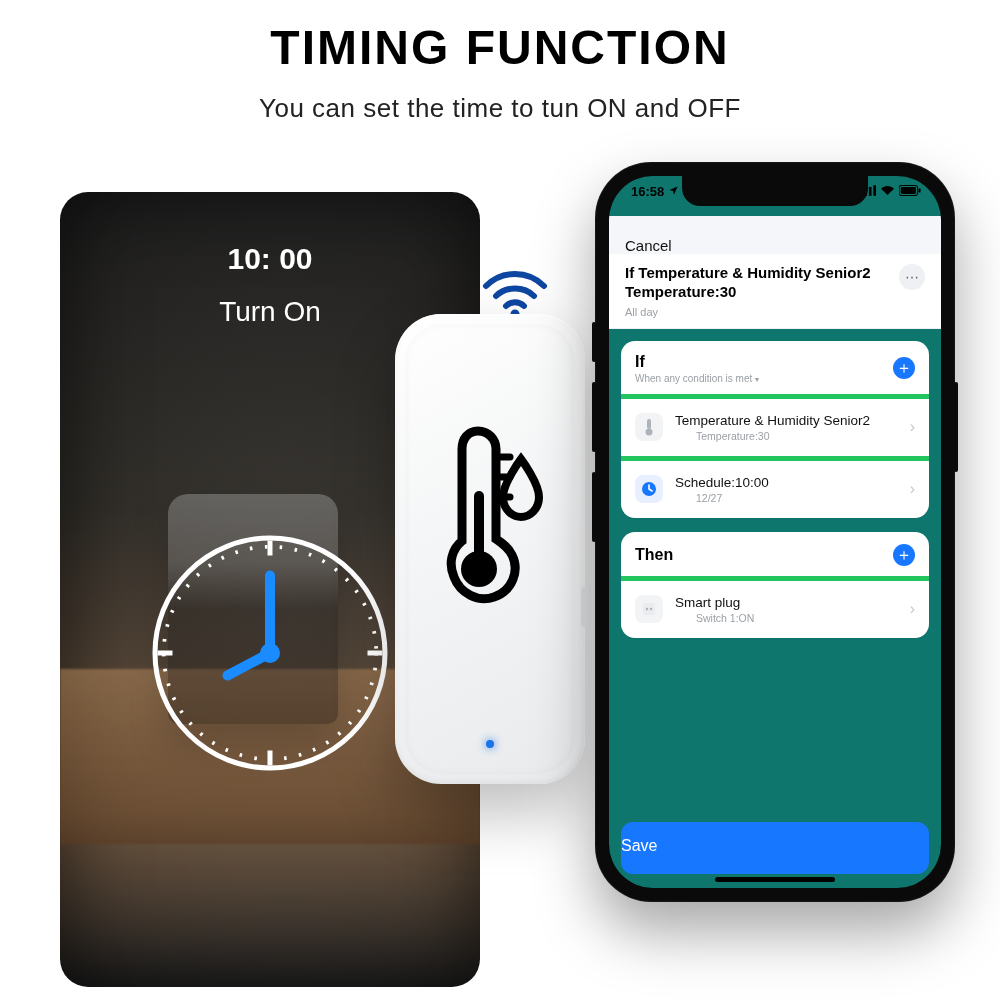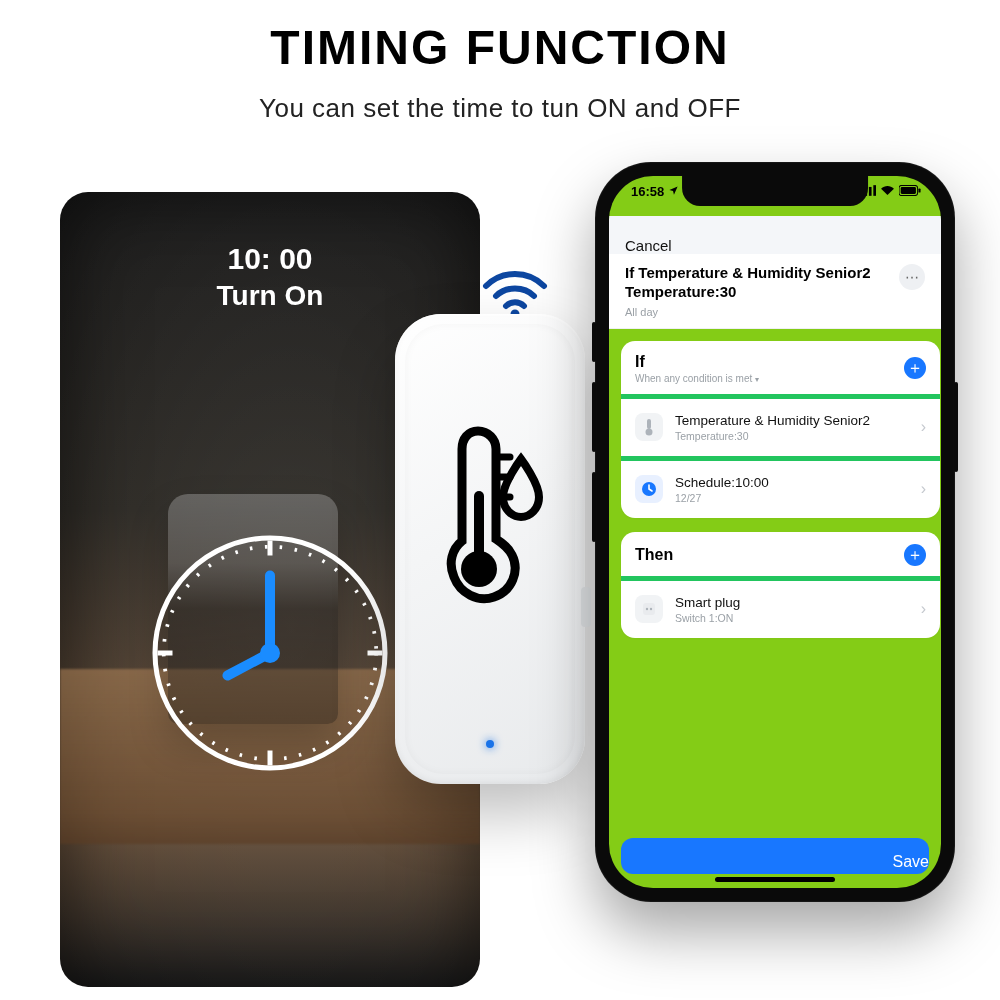--- a/index.html
+++ b/index.html
@@ -65,21 +65,21 @@
     opacity: .35;
     box-shadow: 0 20px 40px rgba(0,0,0,.6);
   }
   .tile-text {
     position:absolute;
     top: 50px; left:0; right:0;
     text-align:center;
     color:#fff;
   }
   .tile-time { font-size: 30px; font-weight: 700; }
-  .tile-action { font-size: 28px; font-weight: 700; margin-top:4px; }
+  .tile-action { font-size: 28px; font-weight: 400; margin-top:20px; }
 
   
   .clock {
     position:absolute;
     left: 50%; top: 58%;
     width: 250px; height: 250px;
     transform: translate(-50%,-50%);
   }
   .clock svg { width:100%; height:100%; }
 
@@ -144,21 +144,21 @@
     padding: 14px;
     box-shadow: 0 30px 60px rgba(0,0,0,0.35), inset 0 0 2px rgba(255,255,255,.2);
   }
   .phone-side { position:absolute; background:#0a0a0a; border-radius:3px; }
   .phone-side.s1 { left:-3px; top:160px; width:4px; height:40px;}
   .phone-side.s2 { left:-3px; top:220px; width:4px; height:70px;}
   .phone-side.s3 { left:-3px; top:310px; width:4px; height:70px;}
   .phone-side.s4 { right:-3px; top:220px; width:4px; height:90px;}
   .screen {
     width: 100%; height: 100%;
-    background: #84cc16;
+    background: #0f766e;
     border-radius: 44px;
     position: relative;
     overflow:hidden;
   }
   .notch {
     position:absolute; top:0; left:50%;
     transform: translateX(-50%);
     width: 56%; height: 30px;
     background:#0a0a0a;
     border-bottom-left-radius: 18px;
@@ -201,21 +201,21 @@
   .head .h2 { font-size:11px; color:#9aa0a6; margin-top:4px; }
   .more {
     width:26px;height:26px;border-radius:50%;
     background:#eef0f3; color:#666;
     font-size:14px; display:flex;align-items:center;justify-content:center;
     flex-shrink:0;
   }
 
   .scroll {
     flex:1;
-    padding: 12px 1px 12px 12px;
+    padding: 12px 12px 12px 12px;
     overflow:hidden;
   }
   .card {
     background:#fff;
     border-radius: 14px;
     margin-bottom: 14px;
     box-shadow: 0 1px 2px rgba(0,0,0,.03);
   }
   .card-head {
     display:flex; align-items:center; justify-content:space-between;
@@ -239,29 +239,29 @@
   .row .ico {
     width:28px;height:28px;border-radius:8px;
     display:flex;align-items:center;justify-content:center;
     font-size:14px;
     flex-shrink:0;
   }
   .ico.grey{ background:#f1f3f5; color:#adb3ba;}
   .ico.blue{ background:#e8f0ff; color:#1877ff;}
   .row .txt { flex:1; }
   .row .l1 { font-size:13.5px; color:#111;}
-  .row .l2 { font-size:10.5px; color:#9aa0a6; margin-top:2px;}
+  .row .l2 { font-size:10.5px; color:#9aa0a6; margin-top:2px;margin-left:21px;}
   .chev { color:#c5c9cf; font-size:16px;}
 
   .save {
     margin: 4px 12px 14px 12px;
     background:#1877ff;
     color:#fff;
-    text-align:right;
-    height:36px; line-height:48px;
+    text-align:left;
+    height:52px; line-height:48px;
     border-radius:12px;
     font-size:16px;
     font-weight:500;
   }
   .home-ind {
     position:absolute; bottom:6px; left:50%;
     transform:translateX(-50%);
     width:120px;height:5px;border-radius:3px;background:#000;
   }
 </style>

